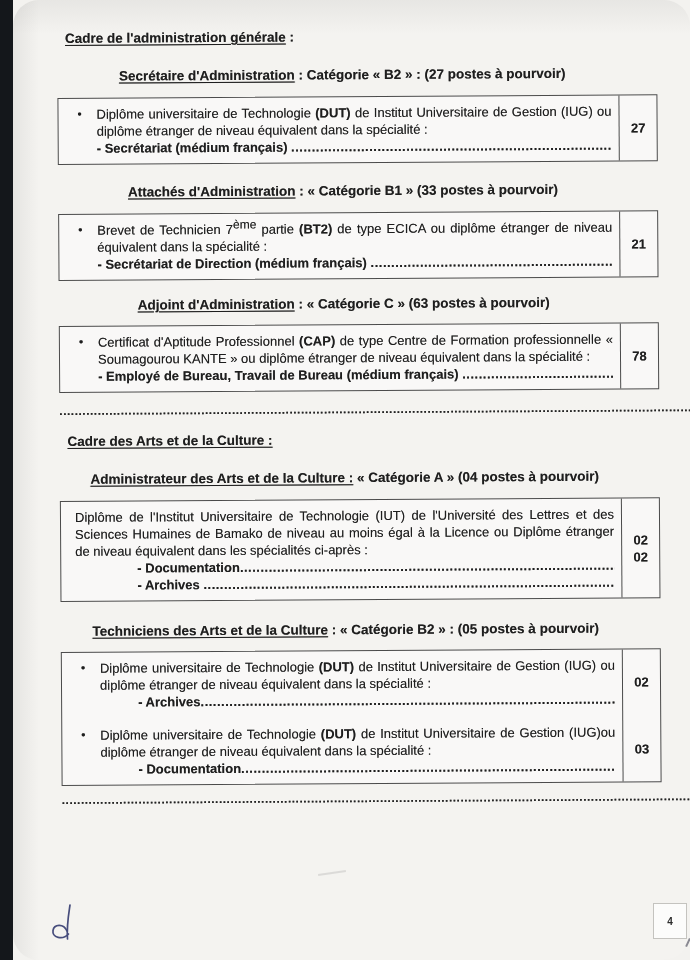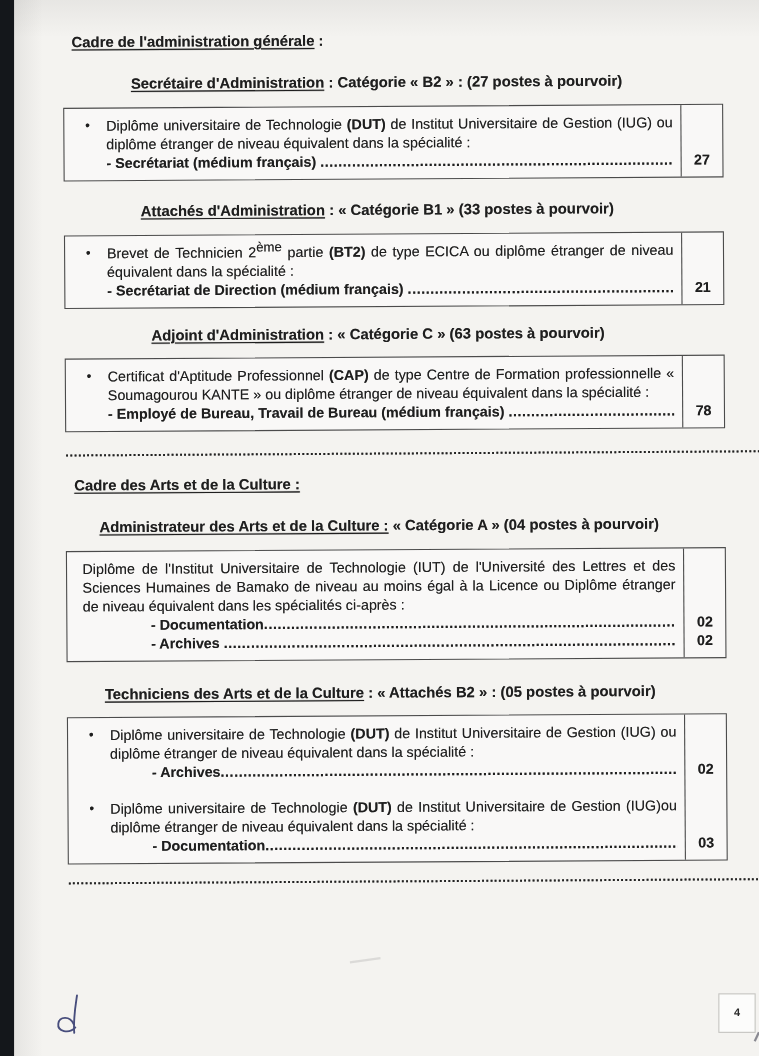--- a/index.html
+++ b/index.html
@@ -12,20 +12,21 @@
   .edge{
     position:absolute;left:0;top:0;bottom:0;width:13px;
     background:#14171b;
   }
   .sheet{
     position:absolute;left:13px;top:0;right:0;bottom:0;
     background:
       linear-gradient(180deg, rgba(60,60,60,0.07), rgba(60,60,60,0) 34px),
       linear-gradient(90deg, rgba(60,60,60,0.08), rgba(60,60,60,0) 26px),
       #f4f3f0;
+    border-radius: 26px;
   }
   .content{
     position:absolute;left:44px;top:30px;width:600px;
     transform:rotate(-0.35deg);transform-origin:top left;
     color:#1e1e1e;font-size:13px;line-height:17px;
     text-shadow:0 0 0.5px rgba(30,30,30,0.55);
   }
   .hleft{font-weight:bold;font-size:13.5px;padding-left:8px;}
   .hcenter{font-weight:bold;font-size:13.5px;text-align:center;padding-right:30px;}
   .seg-b{font-weight:bold;}
@@ -37,21 +38,21 @@
 
   .reqbox{
     position:relative;border:1px solid #4b4b4b;padding:7px 0;
     background:rgba(255,255,255,0.45);
   }
   .vline{position:absolute;top:0;bottom:0;right:37px;border-left:1px solid #4b4b4b;}
   .group{display:flex;}
   .group + .group{margin-top:16px;}
   .gtext{flex:1;padding:0 8px 0 12px;min-width:0;}
   .gnum{
-    width:37px;display:flex;flex-direction:column;justify-content:flex-end;
+    width:37px;display:flex;flex-direction:column;justify-content:center;
     align-items:center;font-weight:bold;
   }
   .gnum div{line-height:17px;}
   .para{position:relative;padding-left:26px;text-align:justify;}
   .para .bullet{position:absolute;left:7px;font-size:12px;}
   .para.nobullet{padding-left:2px;}
   .specline{display:flex;padding-left:26px;}
   .specline.indent2{padding-left:64px;}
   .spec{font-weight:bold;white-space:pre;}
   .leader{flex:1;overflow:hidden;white-space:nowrap;letter-spacing:0.5px;font-weight:bold;}
@@ -102,21 +103,21 @@
             </div>
         </div>
       </div>
 
       <div class="hcenter mt19"><span class="seg-b seg-u">Attachés d'Administration</span><span class="seg-b"> : « Catégorie B1 » (33 postes à pourvoir)</span></div>
 
       <div class="reqbox mt13">
         <div class="vline"></div>
         <div class="group">
           <div class="gtext">
-            <div class="para"><span class="bullet">•</span><span><span>Brevet de Technicien 2</span><span class="seg-sup">ème</span><span> partie </span><span class="seg-b">(BT2)</span><span> de type ECICA ou diplôme étranger de niveau équivalent dans la spécialité :</span></span></div>
+            <div class="para"><span class="bullet">•</span><span><span>Brevet de Technicien 7</span><span class="seg-sup">ème</span><span> partie </span><span class="seg-b">(BT2)</span><span> de type ECICA ou diplôme étranger de niveau équivalent dans la spécialité :</span></span></div>
             <div class="specline">
                 <span class="spec">- Secrétariat de Direction (médium français) </span>
                 <span class="leader">........................................................................................................................................................................................</span>
               </div>
           </div>
           <div class="gnum">
               <div>21</div>
             </div>
         </div>
       </div>
@@ -159,21 +160,21 @@
                 <span class="leader">........................................................................................................................................................................................</span>
               </div>
           </div>
           <div class="gnum">
             <div>02</div>
             <div>02</div>
           </div>
         </div>
       </div>
 
-      <div class="hcenter mt21"><span class="seg-b seg-u">Techniciens des Arts et de la Culture</span><span> : « Attachés B2 » : </span><span class="seg-b">(05 postes à pourvoir)</span></div>
+      <div class="hcenter mt21"><span class="seg-b seg-u">Techniciens des Arts et de la Culture</span><span> : « Catégorie B2 » : </span><span class="seg-b">(05 postes à pourvoir)</span></div>
 
       <div class="reqbox mt12">
         <div class="vline"></div>
         <div class="group">
           <div class="gtext">
             <div class="para"><span class="bullet">•</span><span><span>Diplôme universitaire de Technologie </span><span class="seg-b">(DUT)</span><span> de Institut Universitaire de Gestion (IUG) ou diplôme étranger de niveau équivalent dans la spécialité :</span></span></div>
             <div class="specline indent2">
                 <span class="spec">- Archives</span>
                 <span class="leader">........................................................................................................................................................................................</span>
               </div>

